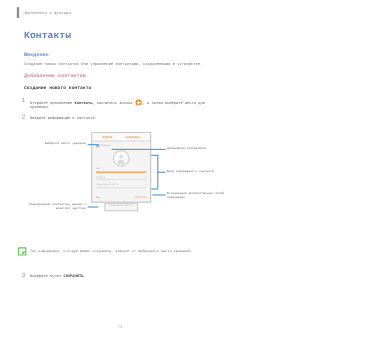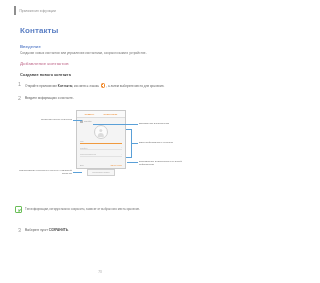--- a/index.html
+++ b/index.html
@@ -1,21 +1,21 @@
 <!DOCTYPE html>
 <html><head>
 <meta charset="utf-8">
 <style>
   html,body{margin:0;padding:0;}
   body{
     width:200px;height:283px;background:#ffffff;
     font-family:"Liberation Sans","DejaVu Sans",sans-serif;
     color:#3b3b3b;overflow:hidden;position:relative;
   }
-  .page{position:relative;width:200px;height:283px;box-sizing:border-box;}
+  .page{position:relative;width:200px;height:283px;box-sizing:border-box;font-family:Liberation Mono, monospace;}
 
   
   .rh{position:absolute;left:14px;top:6px;display:flex;align-items:center;}
   .rh-bar{width:1.5px;height:9px;background:#8e8e8e;margin-right:4px;}
   .rh-txt{font-size:3.1px;color:#8a8a8a;letter-spacing:.12px;}
 
   
   .h1{position:absolute;left:20px;top:26px;font-size:8px;font-weight:bold;
       color:#5b7fc4;letter-spacing:.1px;}
   .h2{position:absolute;left:20px;font-size:4.3px;font-weight:bold;color:#6f8fd0;}

